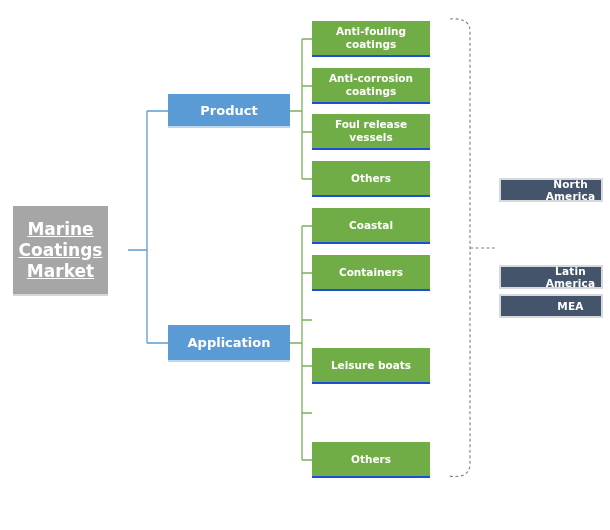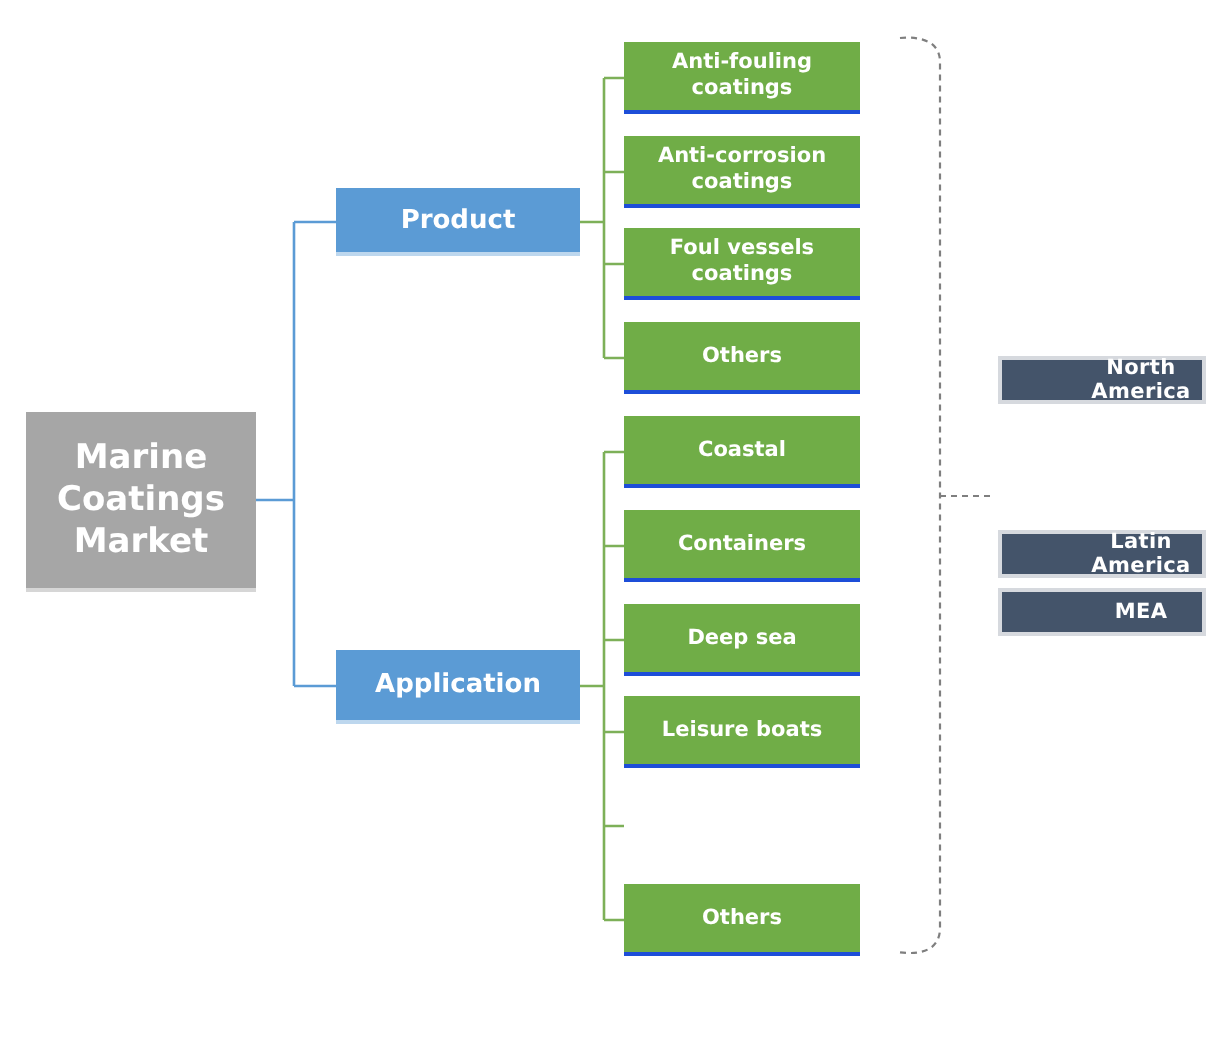--- a/index.html
+++ b/index.html
@@ -22,25 +22,26 @@
     box-sizing: border-box;
     display: flex;
     align-items: center;
     justify-content: center;
     text-align: center;
     color: #ffffff;
     font-weight: bold;
   }
   .root-box {
     left: 13px; top: 206px;
-    width: 115px; height: 90px;
+    width: 95px; height: 90px;
     background: #a6a6a6;
     border-bottom: 2px solid #d6d6d6;
     font-size: 17px;
     line-height: 21px;
+    text-decoration: underline;
   }
   .cat-box {
     left: 168px;
     width: 122px;
     background: #5b9bd5;
     border-bottom: 2px solid #bdd7ee;
     font-size: 13px;
   }
   .cat-product { top: 94px; height: 34px; }
   .cat-application { top: 325px; height: 37px; }
@@ -75,26 +76,25 @@
     <path d="M450 19 C461 18 470 21 470 31 V464 C470 474 462 478 449 476 M470 248 H497" fill="none" stroke="#7f7f7f" stroke-width="1.1" stroke-dasharray="3 2.5"></path>
   </svg>
 
   <div class="box root-box">Marine Coatings Market</div>
 
   <div class="box cat-box cat-product">Product</div>
   <div class="box cat-box cat-application">Application</div>
 
   <div class="box leaf-box" style="top:21px">Anti-fouling coatings</div>
   <div class="box leaf-box" style="top:68px">Anti-corrosion coatings</div>
-  <div class="box leaf-box" style="top:114px">Foul vessels coatings</div>
+  <div class="box leaf-box" style="top:114px">Foul release vessels</div>
   <div class="box leaf-box" style="top:161px">Others</div>
 
   <div class="box leaf-box" style="top:208px">Coastal</div>
   <div class="box leaf-box" style="top:255px">Containers</div>
-  <div class="box leaf-box" style="top:302px">Deep sea</div>
   <div class="box leaf-box" style="top:348px">Leisure boats</div>
   <div class="box leaf-box" style="top:442px">Others</div>
 
   <div class="box region-box" style="top:178px">North America</div>
   <div class="box region-box" style="top:265px">Latin America</div>
   <div class="box region-box" style="top:294px">MEA</div>
 
 </div>
 
 </body></html>

